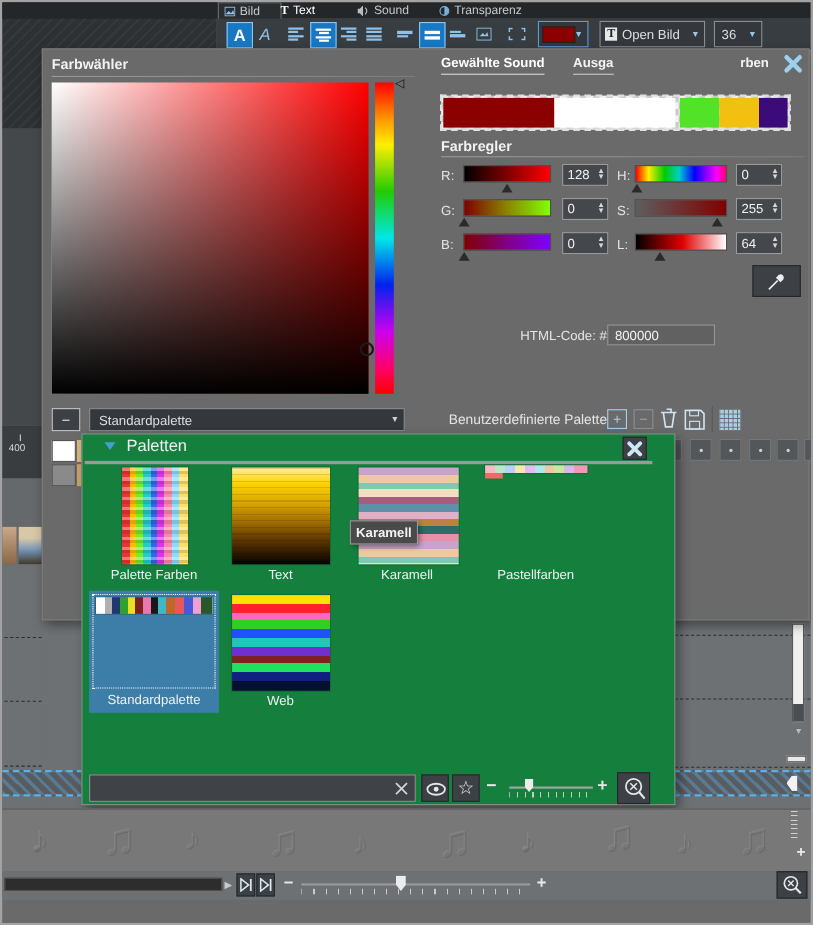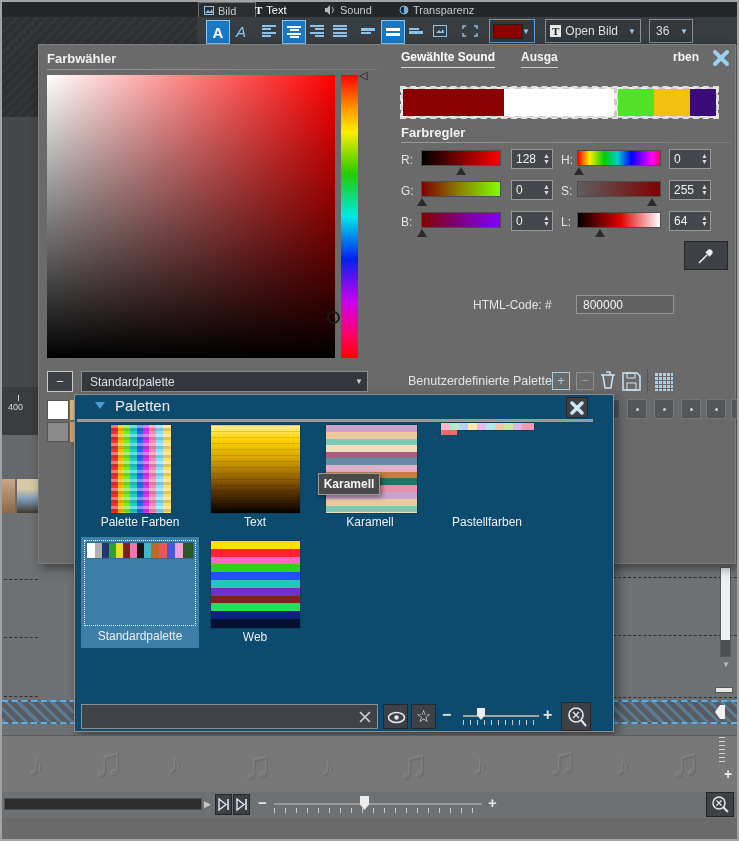--- a/index.html
+++ b/index.html
@@ -41,21 +41,21 @@
   .grad-l{background:linear-gradient(to right,#000,#e00000 52%,#fff);}
   .tri-up{width:0;height:0;border-left:5px solid transparent;border-right:5px solid transparent;border-bottom:8px solid #2a2a2a;position:absolute;}
   .spin{background:#44484c;border:1px solid #9a9a9a;color:#f0f0f0;font-size:12px;display:flex;align-items:center;}
   .spin .arr{margin-left:auto;display:flex;flex-direction:column;line-height:6px;font-size:7px;color:#d8d8d8;padding-right:2px;text-align:center;}
   .lbl{color:#e4e4e4;font-size:12px;}
   .darkbtn{background:#3d4145;border:1px solid #24272a;display:flex;align-items:center;justify-content:center;}
   .ib{color:#a8cfe8;}
   .slot{background:#53575a;border:1px solid #73777a;display:flex;align-items:center;justify-content:center;}
   .dot{width:3px;height:3px;background:#d2d2d2;border-radius:50%;}
   
-  .browser{left:72px;top:392px;width:540px;height:338px;background:#0c4a6e;
+  .browser{left:72px;top:392px;width:540px;height:338px;background:#15803d;
      border:1px solid #8d8d8d;box-shadow:4px 4px 10px rgba(0,0,0,.4);}
   .plabel{color:#f0f0f0;font-size:12px;text-align:center;}
   .thumb{box-shadow:0 0 0 1px rgba(0,0,0,.15);}
   .th-named{background:
      repeating-linear-gradient(to bottom,rgba(255,255,255,.35) 0 3px,rgba(0,0,0,.12) 3px 6px,transparent 6px 9px),
      repeating-linear-gradient(to right,#e33 0 7px,#fb0 7px 13px,#7e2 13px 19px,#2cc 19px 26px,#36e 26px 32px,#d3e 32px 38px,#f8a 38px 45px,#8df 45px 52px,#fd6 52px 60px);}
   .th-gold{background:
      repeating-linear-gradient(to bottom,rgba(0,0,0,.12) 0 1px,transparent 1px 6px),
      linear-gradient(to bottom,#ffeC9e,#ffd400 16%,#d8a300 38%,#9a6800 58%,#5a3300 76%,#1c0e00 94%,#000);}
   .th-karamell{background:
@@ -329,21 +329,21 @@
         </span>
     </div>
 
     <div class="abs darkbtn" style="left:645px;top:196px;width:44px;height:29px;">
       <svg width="20" height="20" viewBox="0 0 20 20">
           <path d="M3 17 L11 9 M11 6 l3 3 M12.5 4.5 a2.2 2.2 0 0 1 3 3 l-2 2 -3 -3 z" stroke="#e8eef2" stroke-width="1.6" fill="#e8eef2"></path>
         </svg>
     </div>
 
     <div class="abs lbl" style="left:434px;top:253px;">HTML-Code: #</div>
-    <div class="abs" style="left:513px;top:250px;width:98px;height:19px;background:#616161;border:1px solid #959595;color:#f2f2f2;font-size:12px;padding:2px 0 0 6px;margin-left:24px;">800000</div>
+    <div class="abs" style="left:513px;top:250px;width:98px;height:19px;background:#616161;border:1px solid #959595;color:#f2f2f2;font-size:12px;padding:2px 0 0 6px;">800000</div>
 
     <div class="abs darkbtn" style="left:8px;top:326px;width:26px;height:21px;border:1px solid #c8c8c8;color:#e8e8e8;font-size:13px;">
         <span>−</span>
       </div>
     <div class="abs combo" style="left:42px;top:326px;width:287px;height:21px;padding-left:8px;">
       <span>Standardpalette</span>
       <span class="caret" style="color:#d0d0d0;">▼</span>
     </div>
     <div class="abs lbl" style="left:369px;top:329px;font-size:12.5px;">Benutzerdefinierte Palette</div>
     <div class="abs ib" style="left:513px;top:327px;width:18px;height:18px;border:1px solid #a8cfe8;text-align:center;font-size:13px;line-height:16px;"><span>+</span></div>

